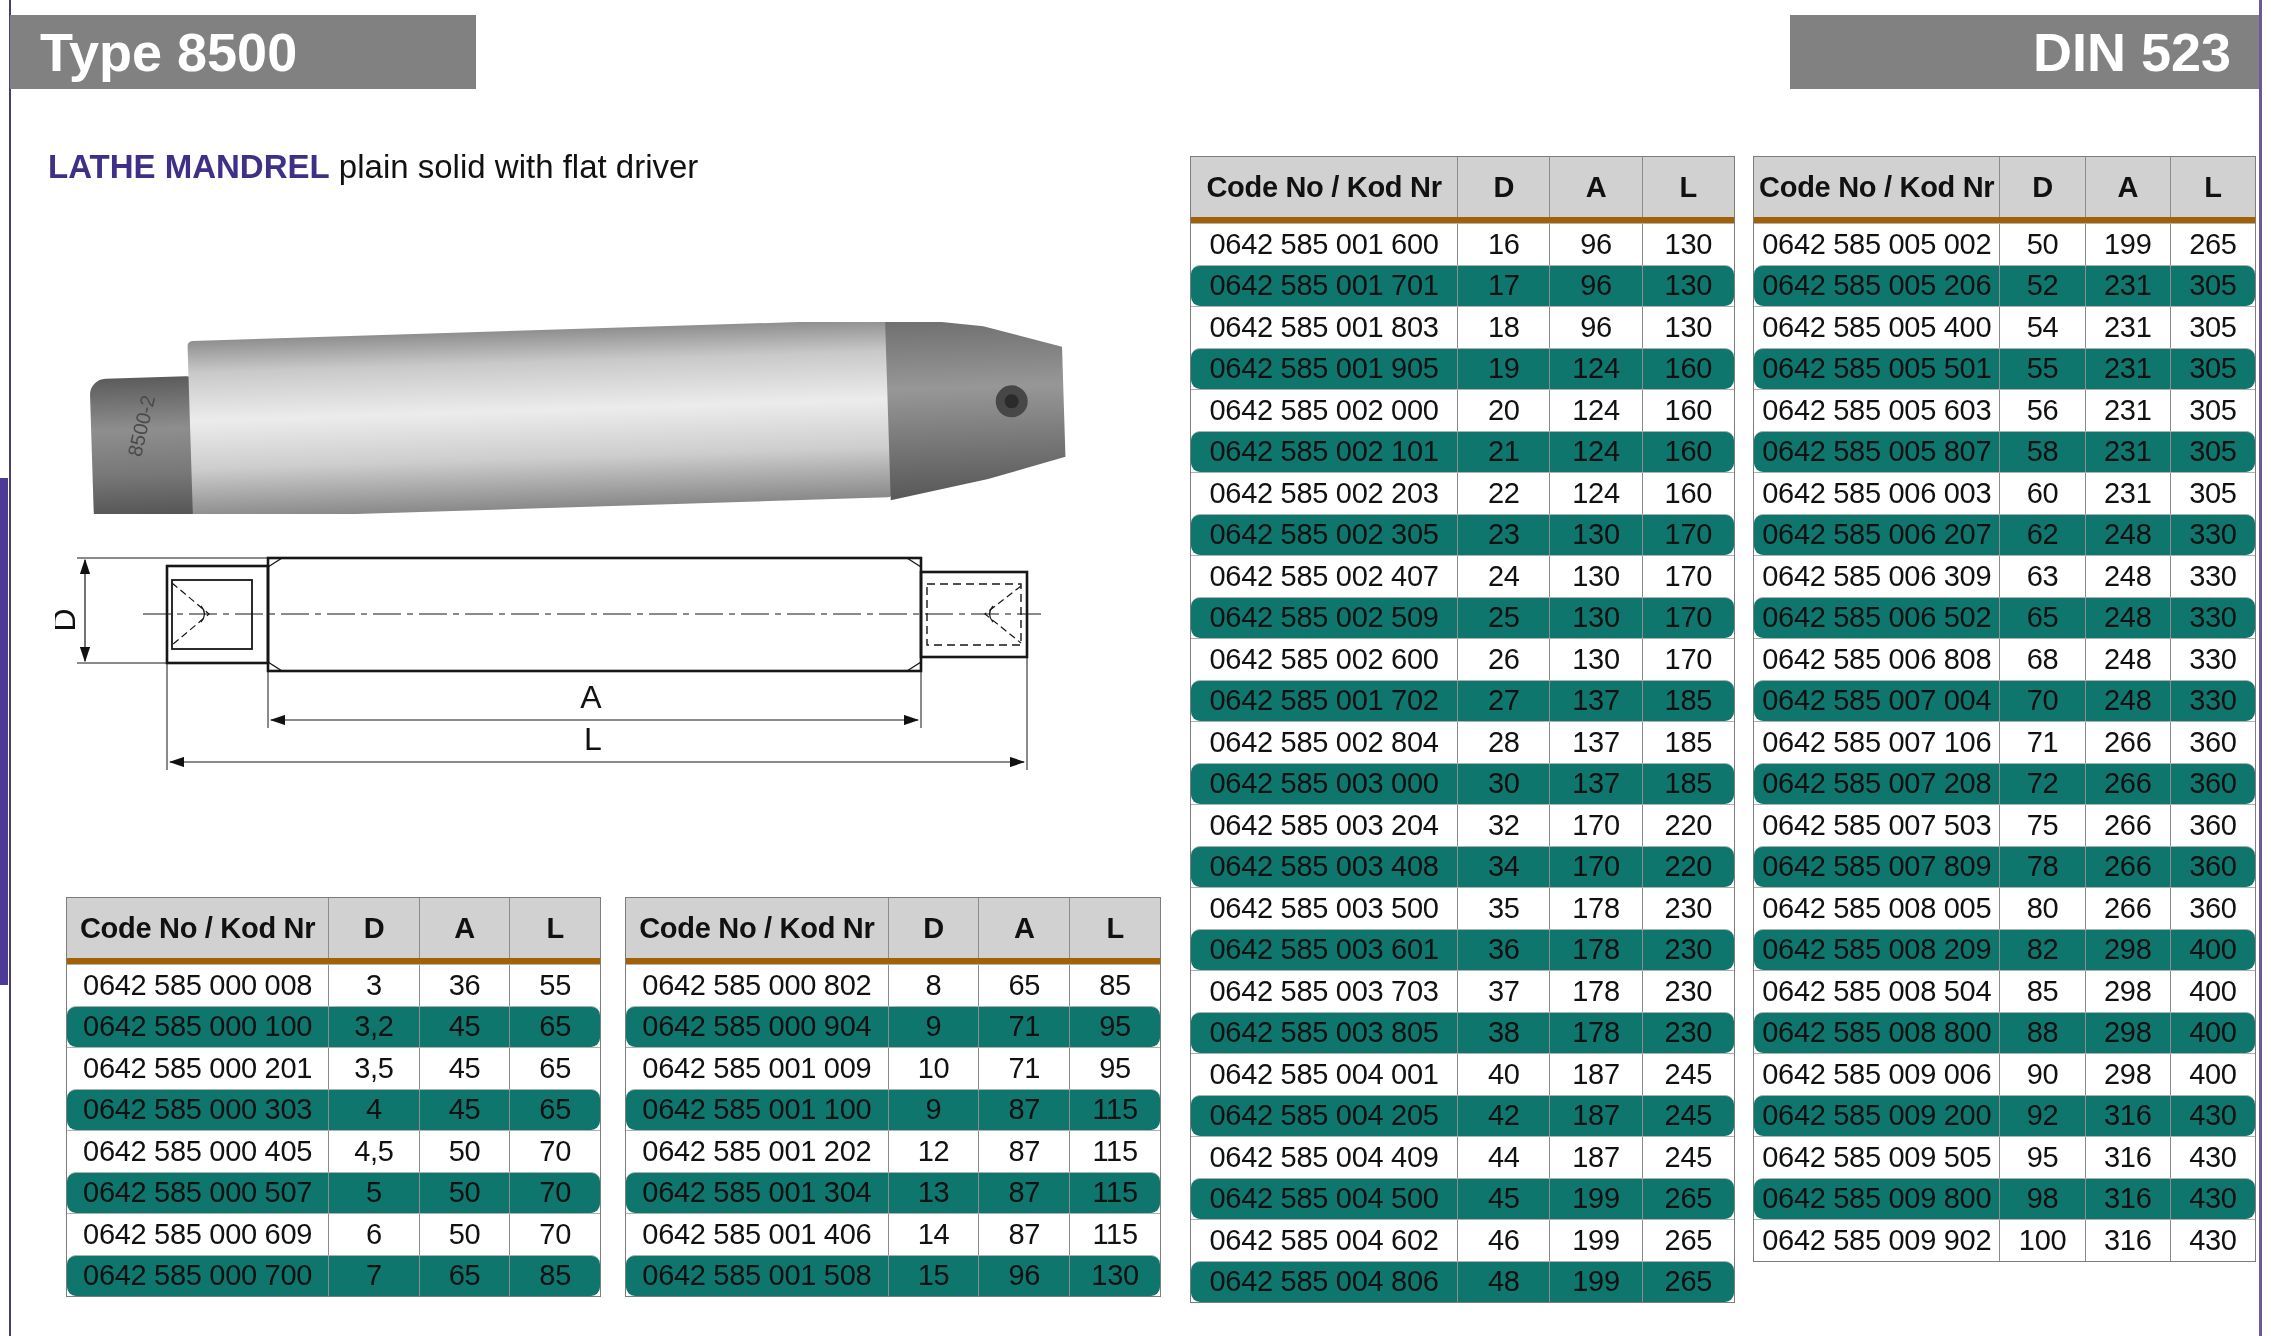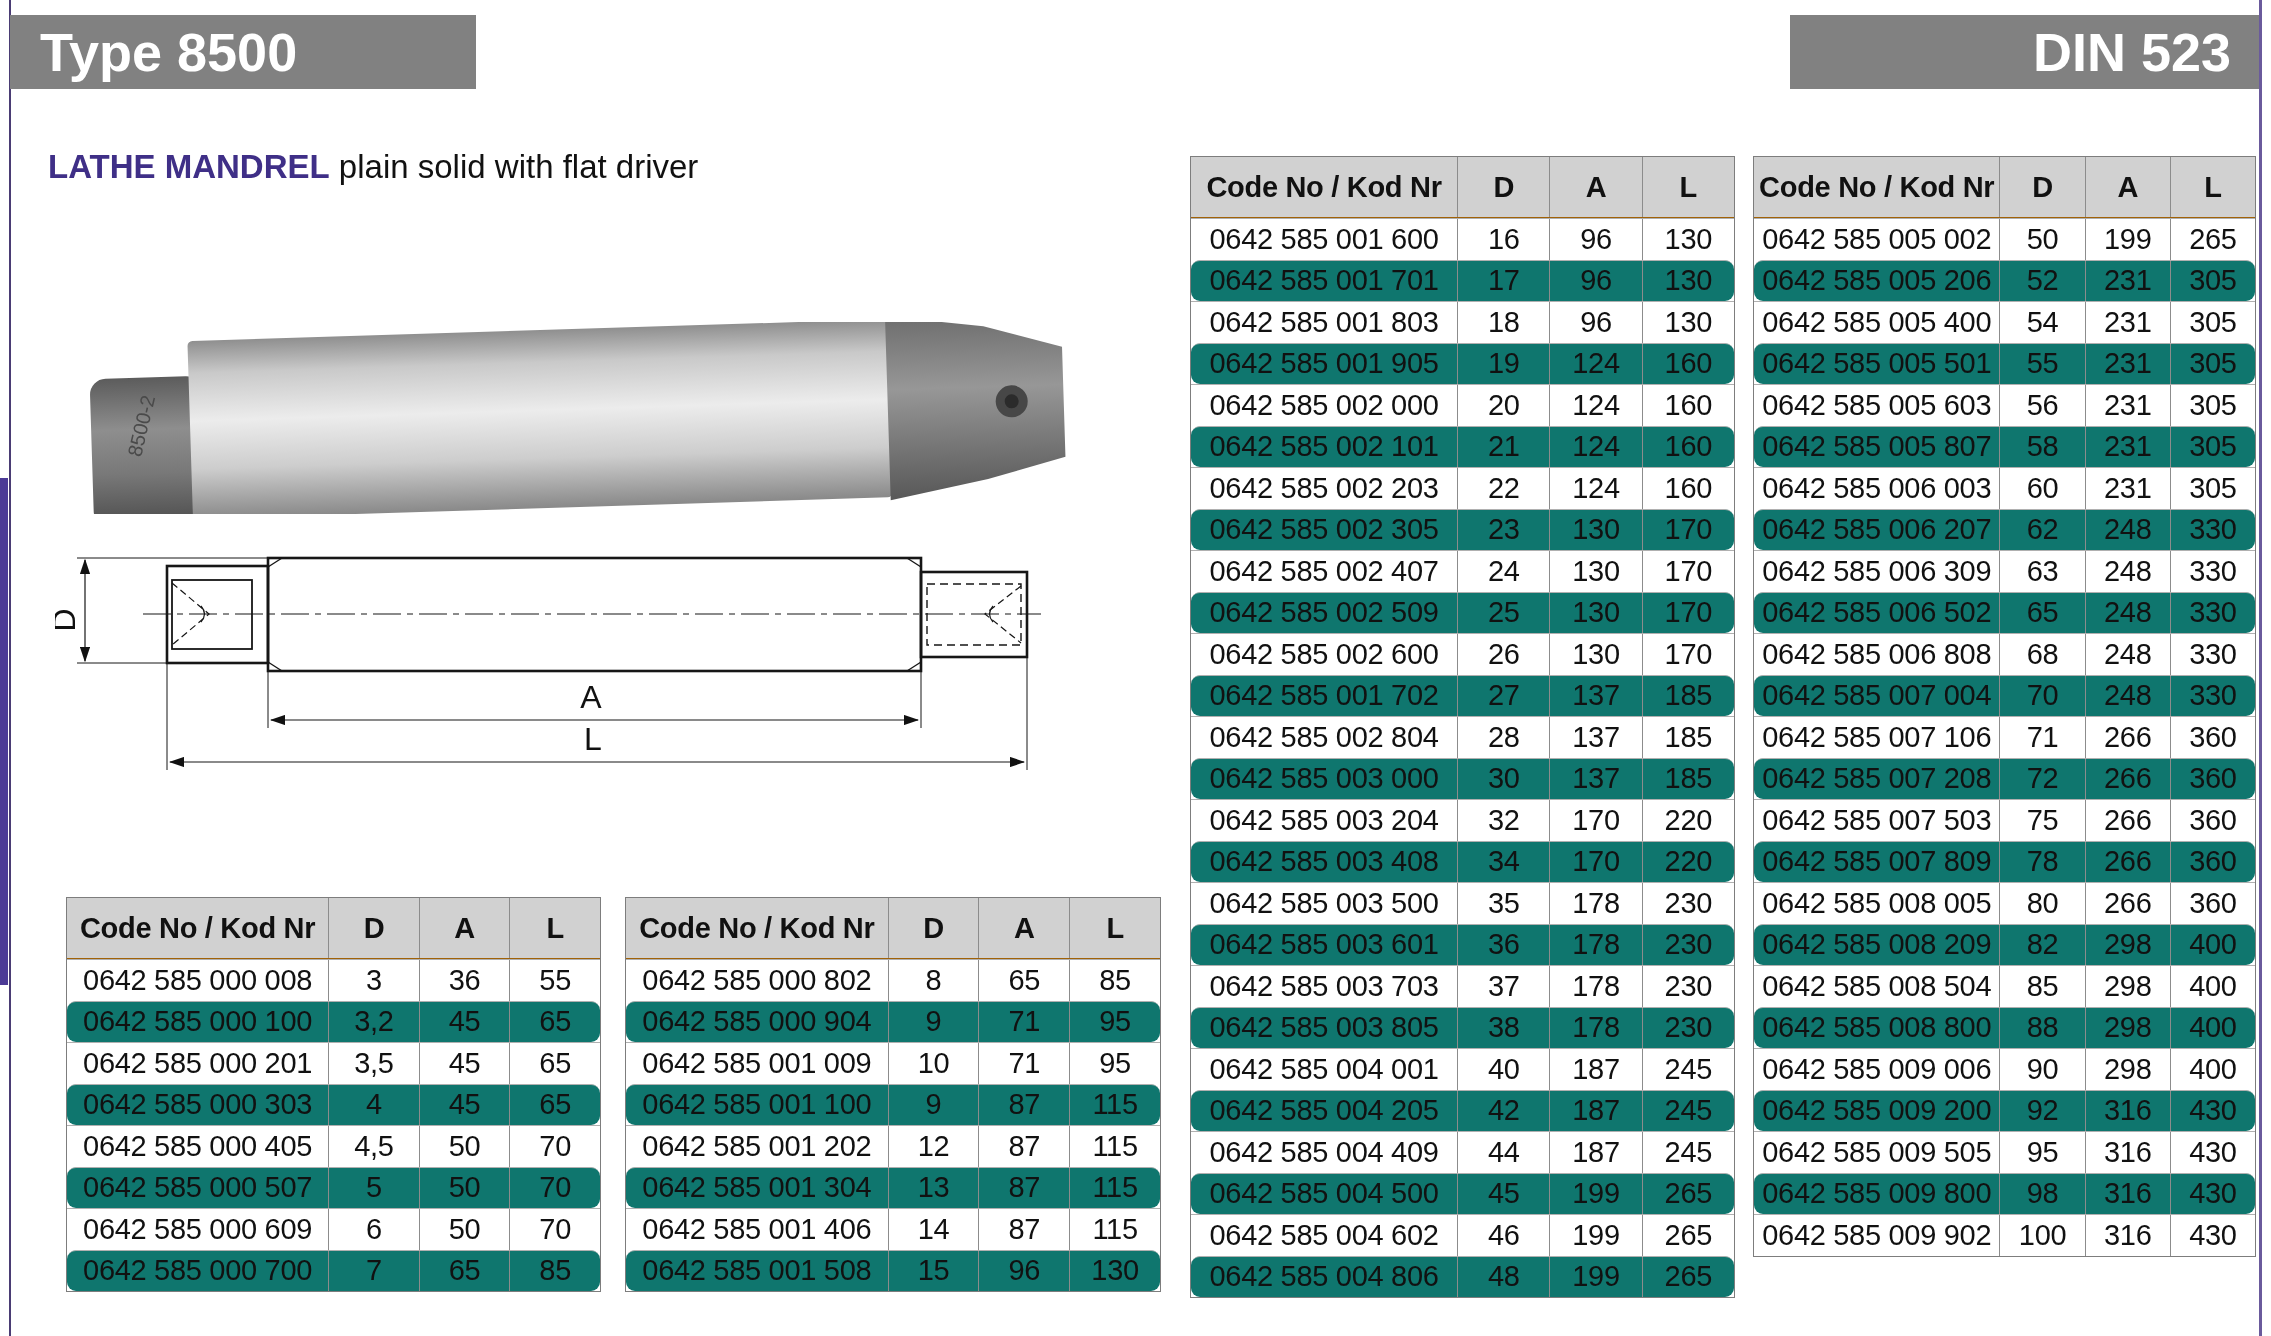--- a/index.html
+++ b/index.html
@@ -22,21 +22,21 @@
   
   .photo{position:absolute;left:88px;top:322px;width:978px;height:192px;}
   .drawing{position:absolute;left:55px;top:550px;width:990px;height:240px;}
   
   .dtable{position:absolute;display:flex;flex-direction:column;border:1.5px solid #7d7d7d;box-sizing:border-box;}
   .t1{left:66px;top:897px;width:535px;}
   .t2{left:625px;top:897px;width:536px;}
   .t3{left:1190px;top:156px;width:545px;}
   .t4{left:1753px;top:156px;width:503px;}
   .trow{display:flex;height:40.5px;flex:none;border-top:1px solid #b0b0b0;background:#fff;}
-  .trow.thead{height:60px;background:#d1d1d1;border-top:none;border-bottom:1px solid #a16207;}
+  .trow.thead{height:60px;background:#d1d1d1;border-top:none;border-bottom:6px solid #a16207;}
   .trow.alt{background:#0f766e;border-radius:9px;}
   .cell{display:flex;align-items:center;justify-content:center;box-sizing:border-box;
         font-size:29px;letter-spacing:-0.3px;border-left:1px solid #8c8c8c;white-space:nowrap;}
   .cell.c0{border-left:none;flex:0 0 49%;}
   .cell.c1{flex:0 0 17%;}
   .cell.c2{flex:0 0 17%;}
   .cell.c3{flex:1 1 auto;}
   .thead .cell{font-weight:bold;}
   
   .footer-note{position:absolute;left:1183px;top:1347px;font-size:31px;white-space:nowrap;color:#000;}

